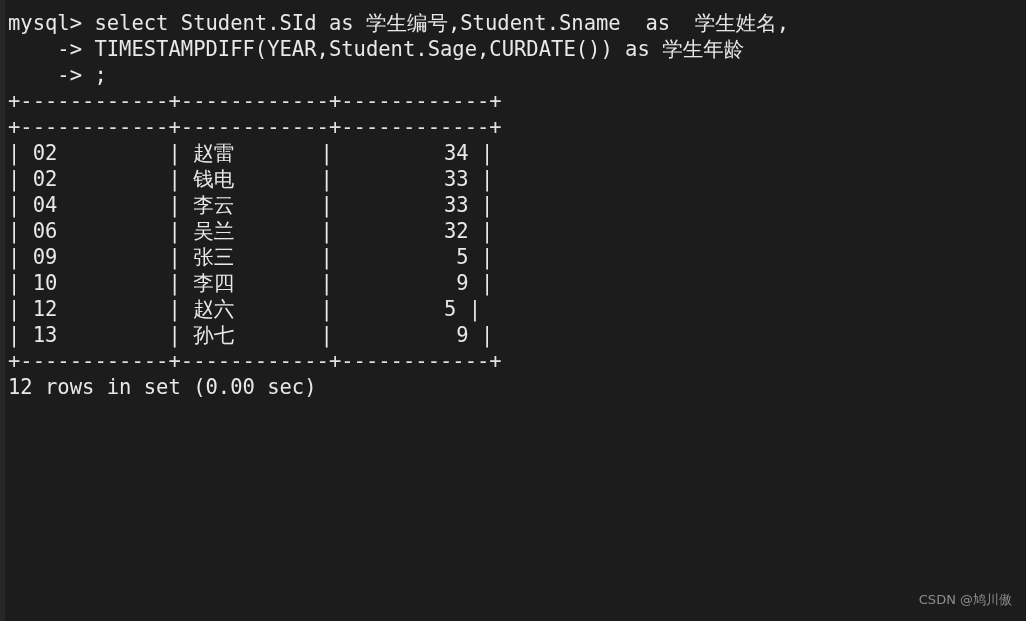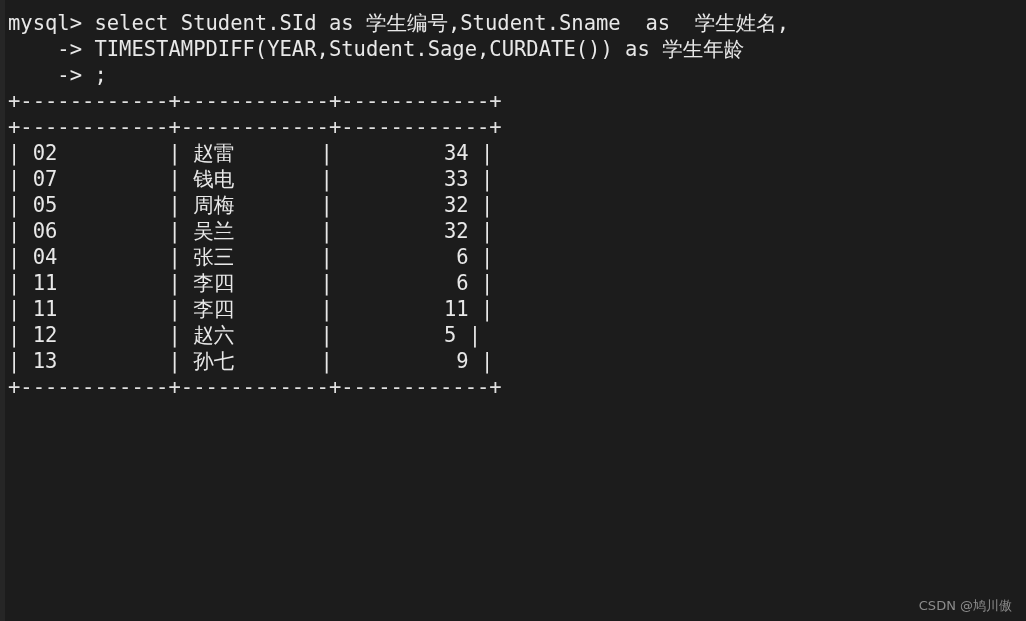--- a/index.html
+++ b/index.html
@@ -41,21 +41,21 @@
     white-space: pre;
     letter-spacing: 0px;
     font-family: "DejaVu Sans Mono", "Liberation Mono", monospace;
   }
   .line.rule {
     color: #e0e0e0;
   }
   .watermark {
     position: absolute;
     right: 14px;
-    bottom: 6px;
+    bottom: 12px;
     font-family: "DejaVu Sans", "Liberation Sans", sans-serif;
     font-size: 13px;
     color: #8d8d8d;
     white-space: pre;
   }
 </style>
 </head>
 <body>
 
 <div id="terminal">
@@ -68,30 +68,30 @@
       <span class="line">mysql&gt; select Student.SId as 学生编号,Student.Sname  as  学生姓名,</span>
       <span class="line">    -&gt; TIMESTAMPDIFF(YEAR,Student.Sage,CURDATE()) as 学生年龄</span>
       <span class="line">    -&gt; ;</span>
     </div>
 
     <div>
       <span class="line rule">+------------+------------+------------+</span>
       <span class="line rule">+------------+------------+------------+</span>
 
       <span class="line">| 02         | 赵雷       |         34 |</span>
-      <span class="line">| 07         | 钱电       |         33 |</span>
-      <span class="line">| 05         | 周梅       |         32 |</span>
+      <span class="line">| 02         | 钱电       |         33 |</span>
+      <span class="line">| 04         | 李云       |         33 |</span>
       <span class="line">| 06         | 吴兰       |         32 |</span>
-      <span class="line">| 04         | 张三       |          6 |</span>
-      <span class="line">| 11         | 李四       |          6 |</span>
-      <span class="line">| 11         | 李四       |         11 |</span>
+      <span class="line">| 09         | 张三       |          5 |</span>
+      <span class="line">| 10         | 李四       |          9 |</span>
       <span class="line">| 12         | 赵六       |         5 |</span>
       <span class="line">| 13         | 孙七       |          9 |</span>
 
       <span class="line rule">+------------+------------+------------+</span>
     </div>
 
+    <span class="line">12 rows in set (0.00 sec)</span>
 
   </div>
 
   <div class="watermark">CSDN @鸠川傲</div>
 
 </div>
 
 </body></html>

